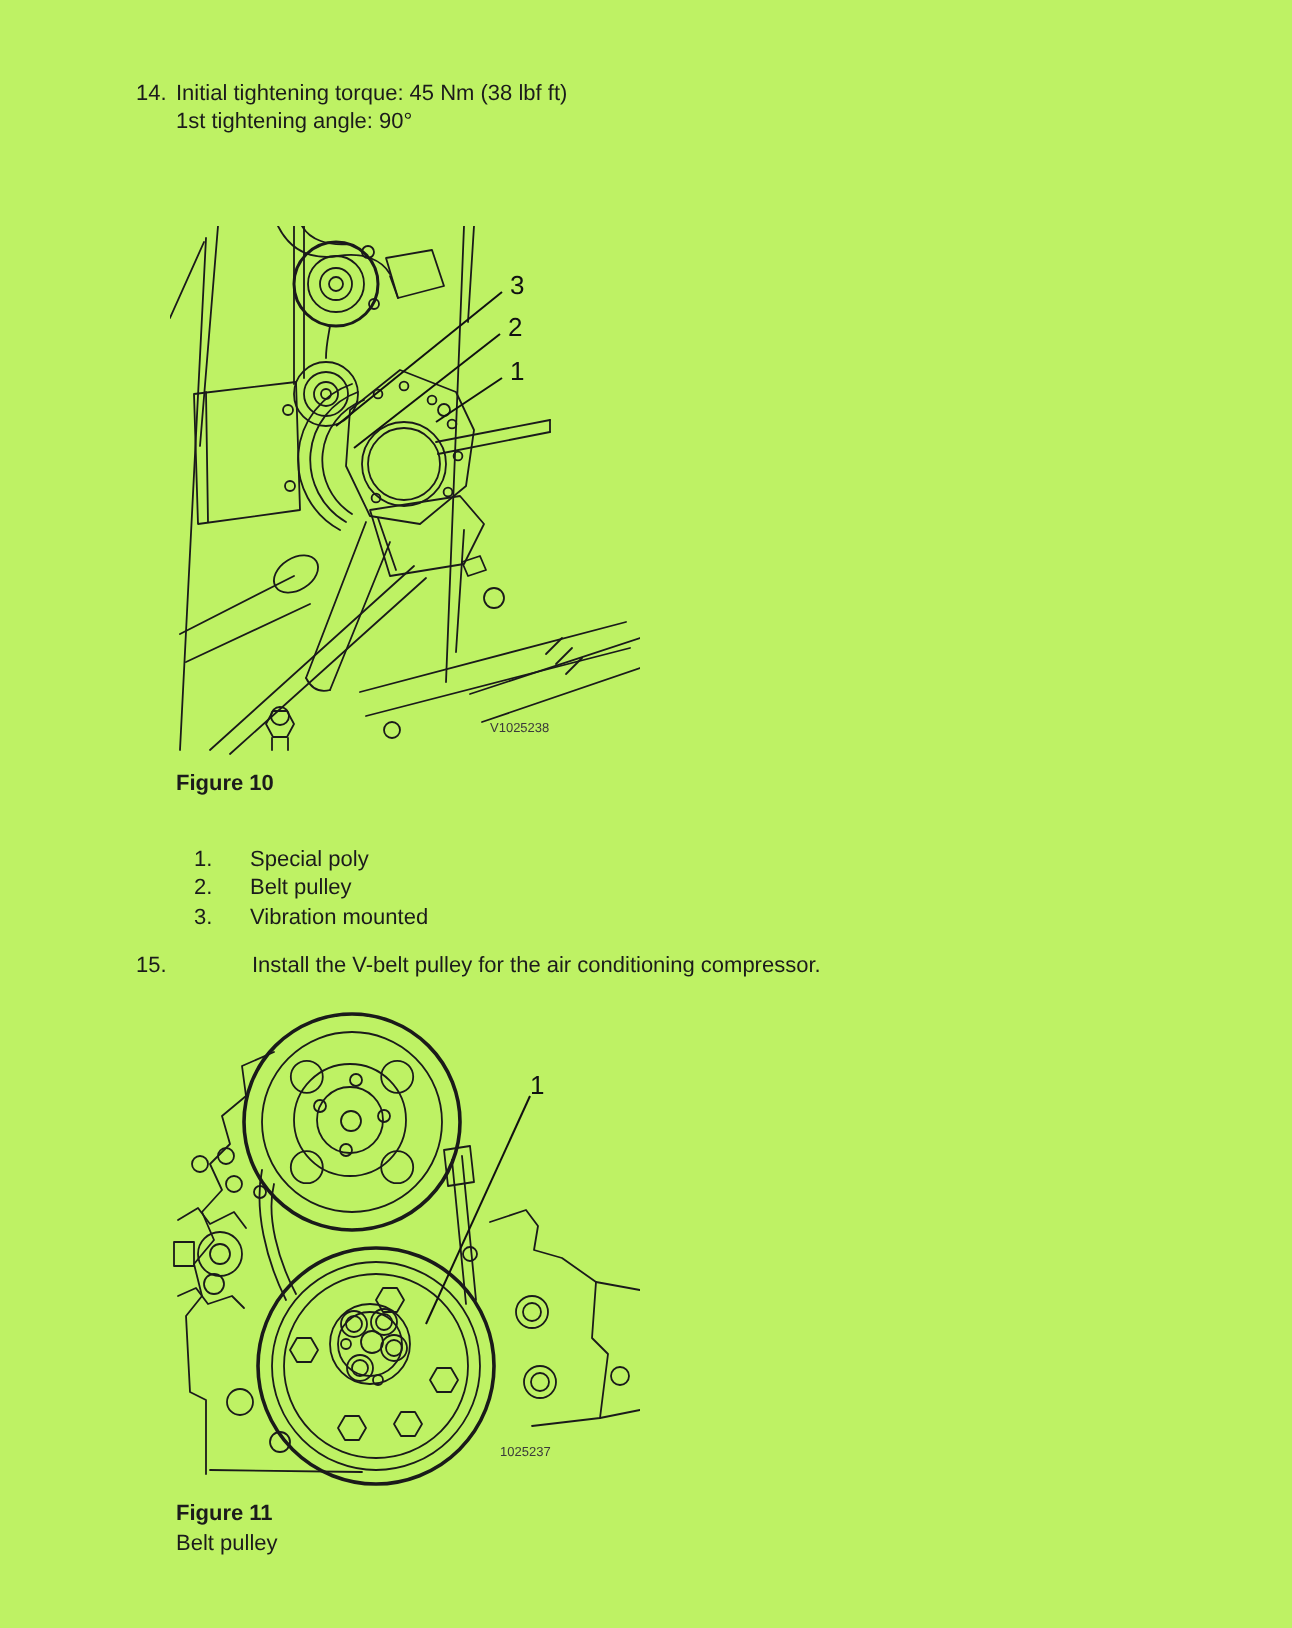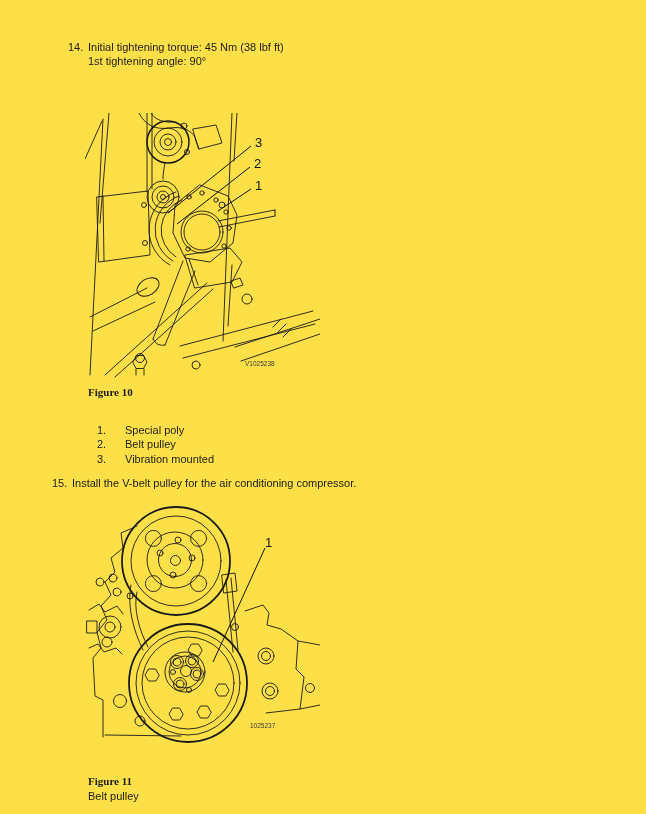--- a/index.html
+++ b/index.html
@@ -5,35 +5,35 @@
   * { margin: 0; padding: 0; box-sizing: border-box; }
   html, body { background: #ffffff; }
   body {
     font-family: "Liberation Sans", "DejaVu Sans", sans-serif;
     color: #1b1b1b;
   }
   .page {
     position: relative;
     width: 646px;
     height: 814px;
-    background: #fde047;
+    background: #bef264;
     overflow: hidden;
   }
   .step {
     position: absolute;
     display: flex;
     font-size: 11px;
     line-height: 14px;
     width: 540px;
   }
   .step .num { width: 20px; flex: 0 0 20px; }
   .step .lines { flex: 1; }
   .fig-drawing { position: absolute; display: block; }
   .fig-caption { position: absolute; font-size: 11px; line-height: 14px; }
-  .fig-caption .fig-title { font-weight: bold; margin-bottom: 1px; font-family: Liberation Serif, serif; }
+  .fig-caption .fig-title { font-weight: bold; margin-bottom: 1px; }
   .legend { position: absolute; font-size: 11px; line-height: 14.3px; }
   .legend-row { display: flex; }
   .legend-row .lnum { width: 28px; flex: 0 0 28px; }
   svg text.callout {
     font-family: "Liberation Sans", "DejaVu Sans", sans-serif;
     font-size: 13px;
     fill: #111111;
   }
   svg text.imgcode {
     font-family: "Liberation Sans", "DejaVu Sans", sans-serif;
@@ -158,21 +158,21 @@
     <div class="legend-row">
       <div class="lnum">2.</div>
       <div>Belt pulley</div>
     </div>
     <div class="legend-row">
       <div class="lnum">3.</div>
       <div>Vibration mounted</div>
     </div>
   </div>
 
-  <div class="step" style="left:52px; top:476px;">
+  <div class="step" style="left:68px; top:476px;gap:38px;">
     <div class="num">15.</div>
     <div class="lines">
       <div>Install the V-belt pulley for the air conditioning compressor.</div>
     </div>
   </div>
 
   <svg class="fig-drawing" style="left:85px; top:500px;" width="235" height="245" viewBox="0 0 235 245">
     <g stroke="#1a1a1a" fill="none" stroke-width="0.9" stroke-linecap="round" stroke-linejoin="round">
 
       <path d="M 52,26 L 36,33 L 38,48 L 26,58 L 30,72 L 20,82 L 26,95 L 16,106 L 22,120 L 12,132 L 16,148 L 8,158 L 10,196 L 18,200 L 18,237"></path>
@@ -243,18 +243,18 @@
       <path d="M 144,190 L 140.5,184 L 133.5,184 L 130,190 L 133.5,196 L 140.5,196 Z"></path>
       <path d="M 126,212 L 122.5,206 L 115.5,206 L 112,212 L 115.5,218 L 122.5,218 Z"></path>
     </g>
     <g stroke="#111111" stroke-width="1">
       <line x1="180" y1="48" x2="128" y2="162"></line>
     </g>
     <text class="callout" x="180" y="47">1</text>
     <text class="imgcode" x="165" y="228">1025237</text>
   </svg>
 
-  <div class="fig-caption" style="left:88px; top:750px;margin-top:24px;">
+  <div class="fig-caption" style="left:88px; top:750px;">
     <div class="fig-title">Figure 11</div>
     <div>Belt pulley</div>
   </div>
 
 </div>
 
 </body></html>

